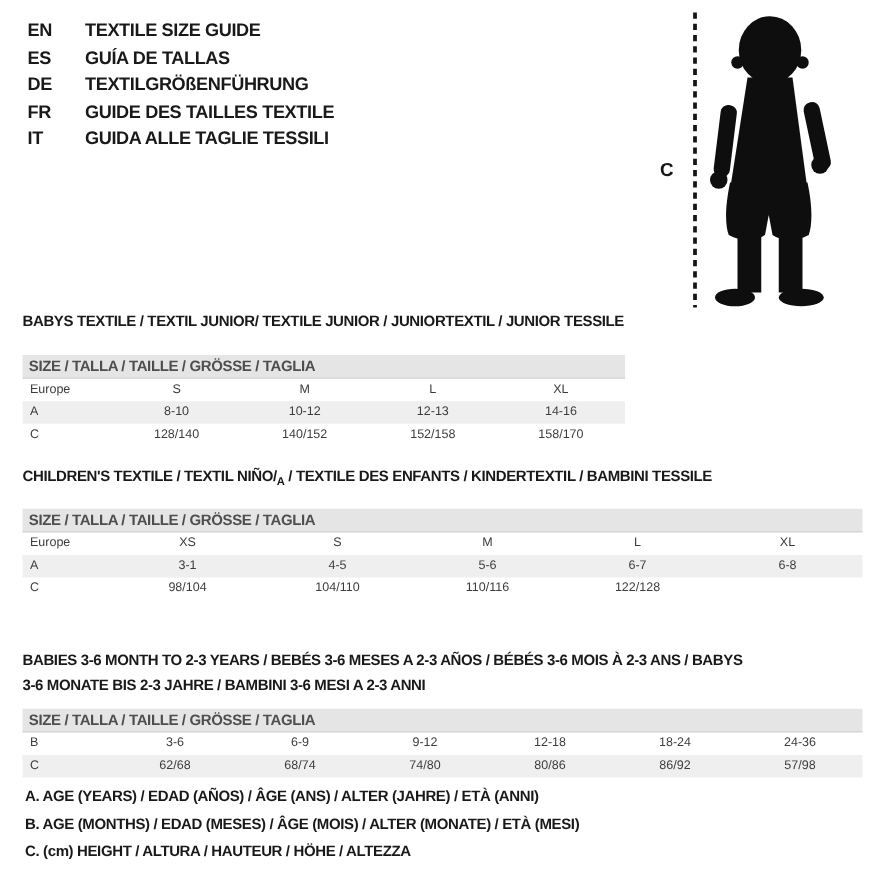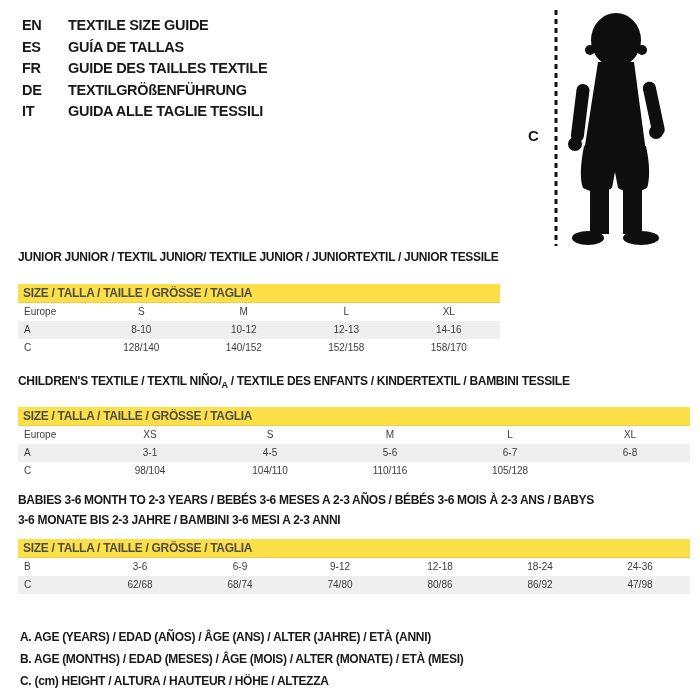--- a/index.html
+++ b/index.html
@@ -49,25 +49,25 @@
   .table-title {
     font-size: 12px;
     font-weight: bold;
     letter-spacing: -0.3px;
     line-height: 14px;
     padding-top: 2px;
     color: #191919;
   }
   .sec1 .table-title { margin-bottom: 20px; }
   .sec2 .table-title { margin-bottom: 15px; }
-  .sec3 .table-title { line-height: 20px; margin-bottom: 9px; max-width: 580px; }
+  .sec3 .table-title { line-height: 20px; margin-bottom: 9px; max-width: 580px; margin-top: 28px; }
   .table-title sub { font-size: 9px; }
 
   .size-header {
-    background: #fde047;
+    background: #e5e5e5;
     border-bottom: 1px solid rgba(0,0,0,0.08);
     height: 19px;
     line-height: 19px;
     padding-left: 5px;
     font-size: 12px;
     font-weight: bold;
     letter-spacing: -0.3px;
     color: #4e4e4e;
   }
 
@@ -107,26 +107,26 @@
   <div class="languages">
     <div class="lang-row">
       <span class="lang-code">EN</span>
       <span>TEXTILE SIZE GUIDE</span>
     </div>
     <div class="lang-row">
       <span class="lang-code">ES</span>
       <span>GUÍA DE TALLAS</span>
     </div>
     <div class="lang-row">
+      <span class="lang-code">DE</span>
+      <span>TEXTILGRÖßENFÜHRUNG</span>
+    </div>
+    <div class="lang-row">
       <span class="lang-code">FR</span>
       <span>GUIDE DES TAILLES TEXTILE</span>
-    </div>
-    <div class="lang-row">
-      <span class="lang-code">DE</span>
-      <span>TEXTILGRÖßENFÜHRUNG</span>
     </div>
     <div class="lang-row">
       <span class="lang-code">IT</span>
       <span>GUIDA ALLE TAGLIE TESSILI</span>
     </div>
   </div>
 
   <div class="figure">
     <svg viewBox="0 0 160 246" xmlns="http://www.w3.org/2000/svg">
       <line x1="36" y1="6" x2="36" y2="242" stroke="#151515" stroke-width="3" stroke-dasharray="5 4"></line>
@@ -143,21 +143,21 @@
         <path d="M64,142 C60,162 60,176 63,184 C74,190 86,188 92,184 L95,168 L98,184 C104,188 116,190 127,184 C130,176 130,160 126,142 Z"></path>
         <rect x="70" y="180" width="19" height="50"></rect>
         <rect x="103" y="180" width="19" height="50"></rect>
         <ellipse cx="68" cy="234" rx="16" ry="7"></ellipse>
         <ellipse cx="121" cy="234" rx="18" ry="7"></ellipse>
       </g>
     </svg>
   </div>
 
   <div class="section sec1">
-    <div class="table-title">JUNIOR JUNIOR / TEXTIL JUNIOR/ TEXTILE JUNIOR / JUNIORTEXTIL / JUNIOR TESSILE</div>
+    <div class="table-title">BABYS TEXTILE / TEXTIL JUNIOR/ TEXTILE JUNIOR / JUNIORTEXTIL / JUNIOR TESSILE</div>
     <div class="size-header">SIZE / TALLA / TAILLE / GRÖSSE / TAGLIA</div>
     <div class="t-row cols4">
       <span class="lbl">Europe</span>
       <span class="cell">S</span>
       <span class="cell">M</span>
       <span class="cell">L</span>
       <span class="cell">XL</span>
     </div>
     <div class="t-row cols4 shaded">
       <span class="lbl">A</span>
@@ -192,21 +192,21 @@
       <span class="cell">4-5</span>
       <span class="cell">5-6</span>
       <span class="cell">6-7</span>
       <span class="cell">6-8</span>
     </div>
     <div class="t-row cols5">
       <span class="lbl">C</span>
       <span class="cell">98/104</span>
       <span class="cell">104/110</span>
       <span class="cell">110/116</span>
-      <span class="cell">105/128</span>
+      <span class="cell">122/128</span>
     </div>
   </div>
 
   <div class="section sec3">
     <div class="table-title">BABIES 3-6 MONTH TO 2-3 YEARS / BEBÉS 3-6 MESES A 2-3 AÑOS / BÉBÉS 3-6 MOIS À 2-3 ANS / BABYS 3-6 MONATE BIS 2-3 JAHRE / BAMBINI 3-6 MESI A 2-3 ANNI</div>
     <div class="size-header">SIZE / TALLA / TAILLE / GRÖSSE / TAGLIA</div>
     <div class="t-row cols6">
       <span class="lbl">B</span>
       <span class="cell">3-6</span>
       <span class="cell">6-9</span>
@@ -215,21 +215,21 @@
       <span class="cell">18-24</span>
       <span class="cell">24-36</span>
     </div>
     <div class="t-row cols6 shaded">
       <span class="lbl">C</span>
       <span class="cell">62/68</span>
       <span class="cell">68/74</span>
       <span class="cell">74/80</span>
       <span class="cell">80/86</span>
       <span class="cell">86/92</span>
-      <span class="cell">47/98</span>
+      <span class="cell">57/98</span>
     </div>
   </div>
 
   <div class="notes">
     <div class="note-line">A. AGE (YEARS) / EDAD (AÑOS) / ÂGE (ANS) / ALTER (JAHRE) / ETÀ (ANNI)</div>
     <div class="note-line">B. AGE (MONTHS) / EDAD (MESES) / ÂGE (MOIS) / ALTER (MONATE) / ETÀ (MESI)</div>
     <div class="note-line">C. (cm) HEIGHT / ALTURA / HAUTEUR / HÖHE / ALTEZZA</div>
   </div>
 
 </div>

